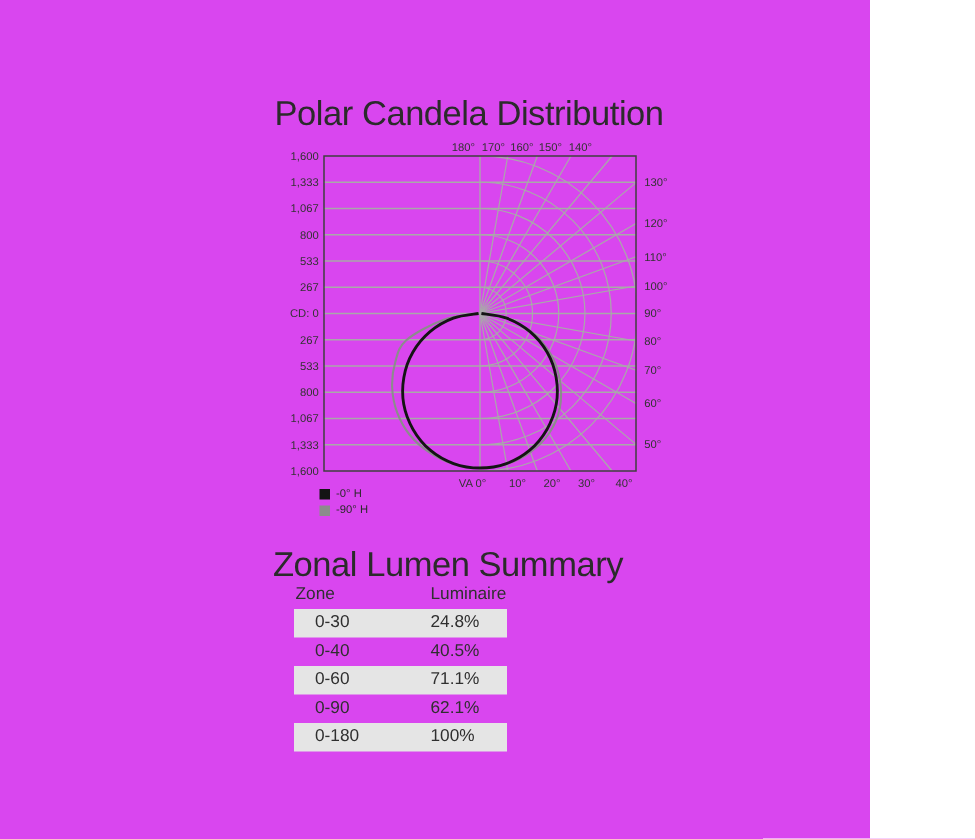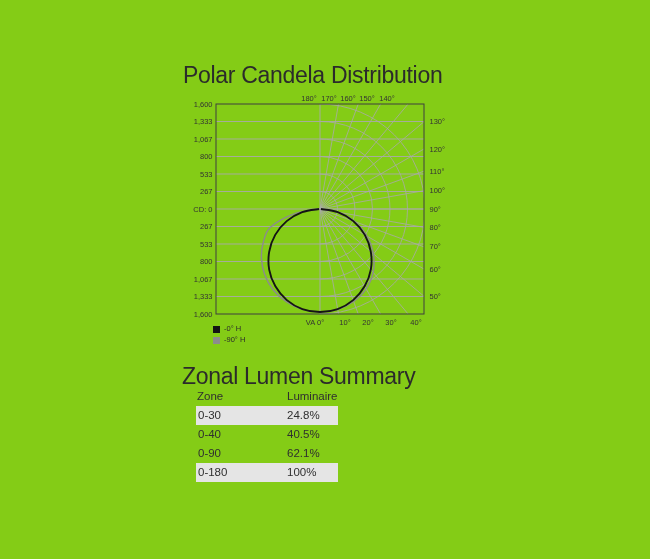--- a/index.html
+++ b/index.html
@@ -1,36 +1,36 @@
 <!DOCTYPE html>
 <html><head>
 <meta charset="utf-8">
 <style>
   html,body{margin:0;padding:0;background:#fff;}
   .canvas{
-    position:relative;width:650px;height:559px;background:#84cc16;overflow:hidden;
+    position:relative;width:580px;height:559px;background:#d946ef;overflow:hidden;
     font-family:"Liberation Sans", sans-serif;
   }
   .sec-title{
     position:absolute;margin:0;font-size:23px;font-weight:400;color:#2b2b2b;
     letter-spacing:-0.3px;white-space:nowrap;
   }
   #polar-title{left:183px;top:62px;}
   #zonal-title{left:182px;top:363px;}
   #polar-chart{position:absolute;left:180px;top:95px;width:280px;height:255px;}
   #polar-chart text{font-family:"Liberation Sans", sans-serif;font-size:7.5px;fill:#333;}
   #legend{position:absolute;left:213px;top:324px;}
   .legend-row{display:flex;align-items:center;height:10px;margin-bottom:1px;}
   .legend-swatch{width:7px;height:7px;margin-right:4px;flex:0 0 auto;}
   .legend-label{font-size:7.5px;color:#2b2b2b;white-space:nowrap;line-height:10px;text-align:right;}
   #zonal-table{position:absolute;left:196px;top:388px;width:142px;font-size:11.5px;color:#2f2f2f;}
   .t-row{display:grid;grid-template-columns:91px 51px;height:19px;line-height:19px;}
   .t-row.head{height:18px;line-height:16px;}
   .t-row.shaded{background:#e5e5e5;}
-  .t-cell.c0{padding-left:2px;}
+  .t-cell.c0{padding-left:14px;}
   .t-row.head .t-cell.c0{padding-left:1px;}
 </style>
 </head>
 <body>
 
 <div class="canvas">
   <h1 class="sec-title" id="polar-title">Polar Candela Distribution</h1>
 
   <svg id="polar-chart" viewBox="180 95 280 255">
       <line x1="216" y1="121.5" x2="424" y2="121.5" stroke="#a9a9a9" stroke-width="0.9"></line>
@@ -127,20 +127,24 @@
         <div class="t-cell c1">Luminaire</div>
       </div>
       <div class="t-row shaded">
         <div class="t-cell c0">0-30</div>
         <div class="t-cell c1">24.8%</div>
       </div>
       <div class="t-row">
         <div class="t-cell c0">0-40</div>
         <div class="t-cell c1">40.5%</div>
       </div>
+      <div class="t-row shaded">
+        <div class="t-cell c0">0-60</div>
+        <div class="t-cell c1">71.1%</div>
+      </div>
       <div class="t-row">
         <div class="t-cell c0">0-90</div>
         <div class="t-cell c1">62.1%</div>
       </div>
       <div class="t-row shaded">
         <div class="t-cell c0">0-180</div>
         <div class="t-cell c1">100%</div>
       </div>
     </div>
 </div>

